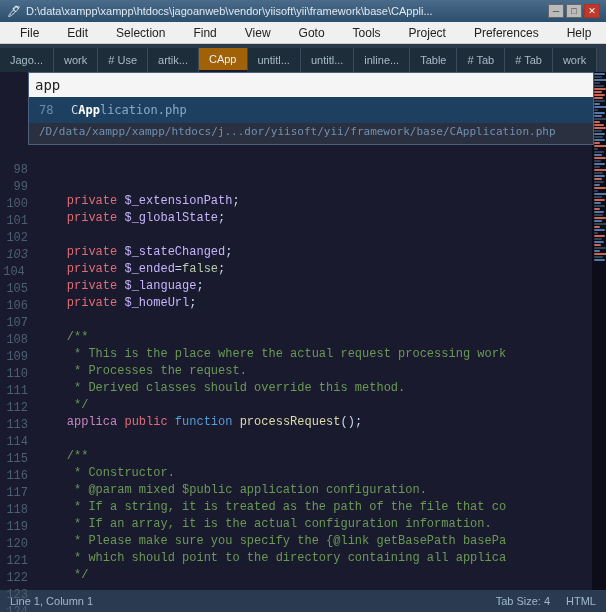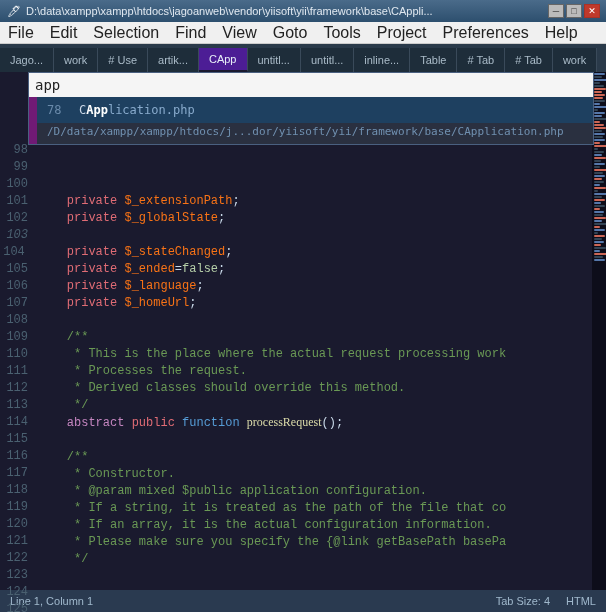--- a/index.html
+++ b/index.html
@@ -59,26 +59,27 @@
     
     #menu-bar {
       background: #f0f0f0;
       height: 22px;
       display: flex;
       align-items: center;
       border-bottom: 1px solid #ccc;
     }
     .menu-item {
       padding: 8px 8px;
-      font-size: 16px;
+      font-size: 12px;
       color: #222;
       cursor: pointer;
       height: 100%;
       display: flex;
       align-items: center;
+      margin-left: 12px;
     }
 
     
     #tab-bar {
       background: #2a3a4a;
       height: 28px;
       display: flex;
       align-items: flex-end;
       overflow: hidden;
     }
@@ -89,21 +90,21 @@
       cursor: pointer;
       background: #1e2d3a;
       border-right: 1px solid #3a4a5a;
       height: 24px;
       display: flex;
       align-items: center;
       white-space: nowrap;
       min-width: 30px;
     }
     .tab.active {
-      background: #4c1d95;
+      background: #a16207;
       color: #e8f0f8;
       border-bottom: 2px solid #1a1a2e;
     }
 
     
     #editor-area {
       background: #1a1a2e;
       display: flex;
       height: calc(612px - 22px - 22px - 28px - 22px);
       position: relative;
@@ -129,21 +130,20 @@
       font-size: 14px;
       font-family: monospace;
       width: 100%;
       border: none;
       outline: none;
     }
     #autocomplete-result {
       background: #2a3040;
       display: flex;
       flex-direction: column;
-      margin-left: 8px;
     }
     .ac-item {
       padding: 6px 10px;
       font-size: 12px;
       color: #ccd8e8;
       font-family: monospace;
       cursor: pointer;
     }
     .ac-item.selected { background: #1e4060; }
     .ac-item .ac-number {
@@ -207,23 +207,23 @@
       background: #334455;
       border-radius: 1px;
     }
 
     
     .kw-private { color: #e06c75; }
     .kw-public { color: #e06c75; }
     .kw-abstract { color: #c586c0; }
     .kw-function { color: #569cd6; }
     .kw-false { color: #b5cea8; }
-    .var { color: #f97316; text-align: right; }
+    .var { color: #c4b5fd; text-align: right; }
     .comment { color: #6a9955; }
-    .method { color: #dcdcaa; font-family: Liberation Serif, serif; }
+    .method { color: #dcdcaa; }
 
     
     #status-bar {
       background: #2a3a50;
       height: 22px;
       display: flex;
       align-items: center;
       justify-content: space-between;
       padding: 0 10px;
       color: #a0b8cc;
@@ -283,21 +283,21 @@
     </div>
     <div id="autocomplete-result">
       <div class="ac-item selected">
         <span class="ac-number">78</span><span>C</span><span class="ac-match">App</span><span class="ac-rest">lication.php</span>
       </div>
       <div class="ac-path">/D/data/xampp/xampp/htdocs/j...dor/yiisoft/yii/framework/base/CApplication.php</div>
     </div>
   </div>
 
   <div id="line-numbers">
-  <div style="line-height: 17px;">98</div>
+  <div style="line-height: 17px; margin-top: 20px;">98</div>
       <div style="line-height: 17px;">99</div>
       <div style="line-height: 17px;">100</div>
       <div style="line-height: 17px;">101</div>
       <div style="line-height: 17px;">102</div>
       <div style="line-height: 17px; font-style: italic;">103</div>
       <div style="line-height: 17px; text-align: center;">104</div>
       <div style="line-height: 17px;">105</div>
       <div style="line-height: 17px;">106</div>
       <div style="line-height: 17px;">107</div>
       <div style="line-height: 17px;">108</div>
@@ -330,28 +330,29 @@
       <div class="code-line">    <span class="kw-private">private</span> <span class="var">$_stateChanged</span>;</div>
       <div class="code-line">    <span class="kw-private">private</span> <span class="var">$_ended</span>=<span class="kw-false">false</span>;</div>
       <div class="code-line">    <span class="kw-private">private</span> <span class="var">$_language</span>;</div>
       <div class="code-line">    <span class="kw-private">private</span> <span class="var">$_homeUrl</span>;</div>
       <div class="code-line"> </div>
       <div class="code-line">    <span class="comment">/**</span></div>
       <div class="code-line">    <span class="comment"> * This is the place where the actual request processing work</span></div>
       <div class="code-line">    <span class="comment"> * Processes the request.</span></div>
       <div class="code-line">    <span class="comment"> * Derived classes should override this method.</span></div>
       <div class="code-line">    <span class="comment"> */</span></div>
-      <div class="code-line">    <span class="kw-abstract">abstract</span> <span class="kw-public">public</span> <span class="kw-function">function</span> <span class="method">processRequest</span>();</div>
+      <div class="code-line">    <span class="kw-abstract">applica</span> <span class="kw-public">public</span> <span class="kw-function">function</span> <span class="method">processRequest</span>();</div>
       <div class="code-line"> </div>
       <div class="code-line">    <span class="comment">/**</span></div>
       <div class="code-line">    <span class="comment"> * Constructor.</span></div>
       <div class="code-line">    <span class="comment"> * @param mixed $public application configuration.</span></div>
       <div class="code-line">    <span class="comment"> * If a string, it is treated as the path of the file that co</span></div>
       <div class="code-line">    <span class="comment"> * If an array, it is the actual configuration information.</span></div>
       <div class="code-line">    <span class="comment"> * Please make sure you specify the {@link getBasePath basePa</span></div>
+      <div class="code-line">    <span class="comment"> * which should point to the directory containing all applica</span></div>
       <div class="code-line">    <span class="comment"> */</span></div>
     </div>
 
   <div id="minimap">
     <div class="minimap-line" style="width:80%;background:#5577aa;"></div>
     <div class="minimap-line" style="width:60%;"></div>
     <div class="minimap-line" style="width:90%;background:#5577aa;"></div>
     <div class="minimap-line" style="width:40%;"></div>
     <div class="minimap-line" style="width:70%;"></div>
     <div class="minimap-line" style="width:85%;background:#cc6655;"></div>

